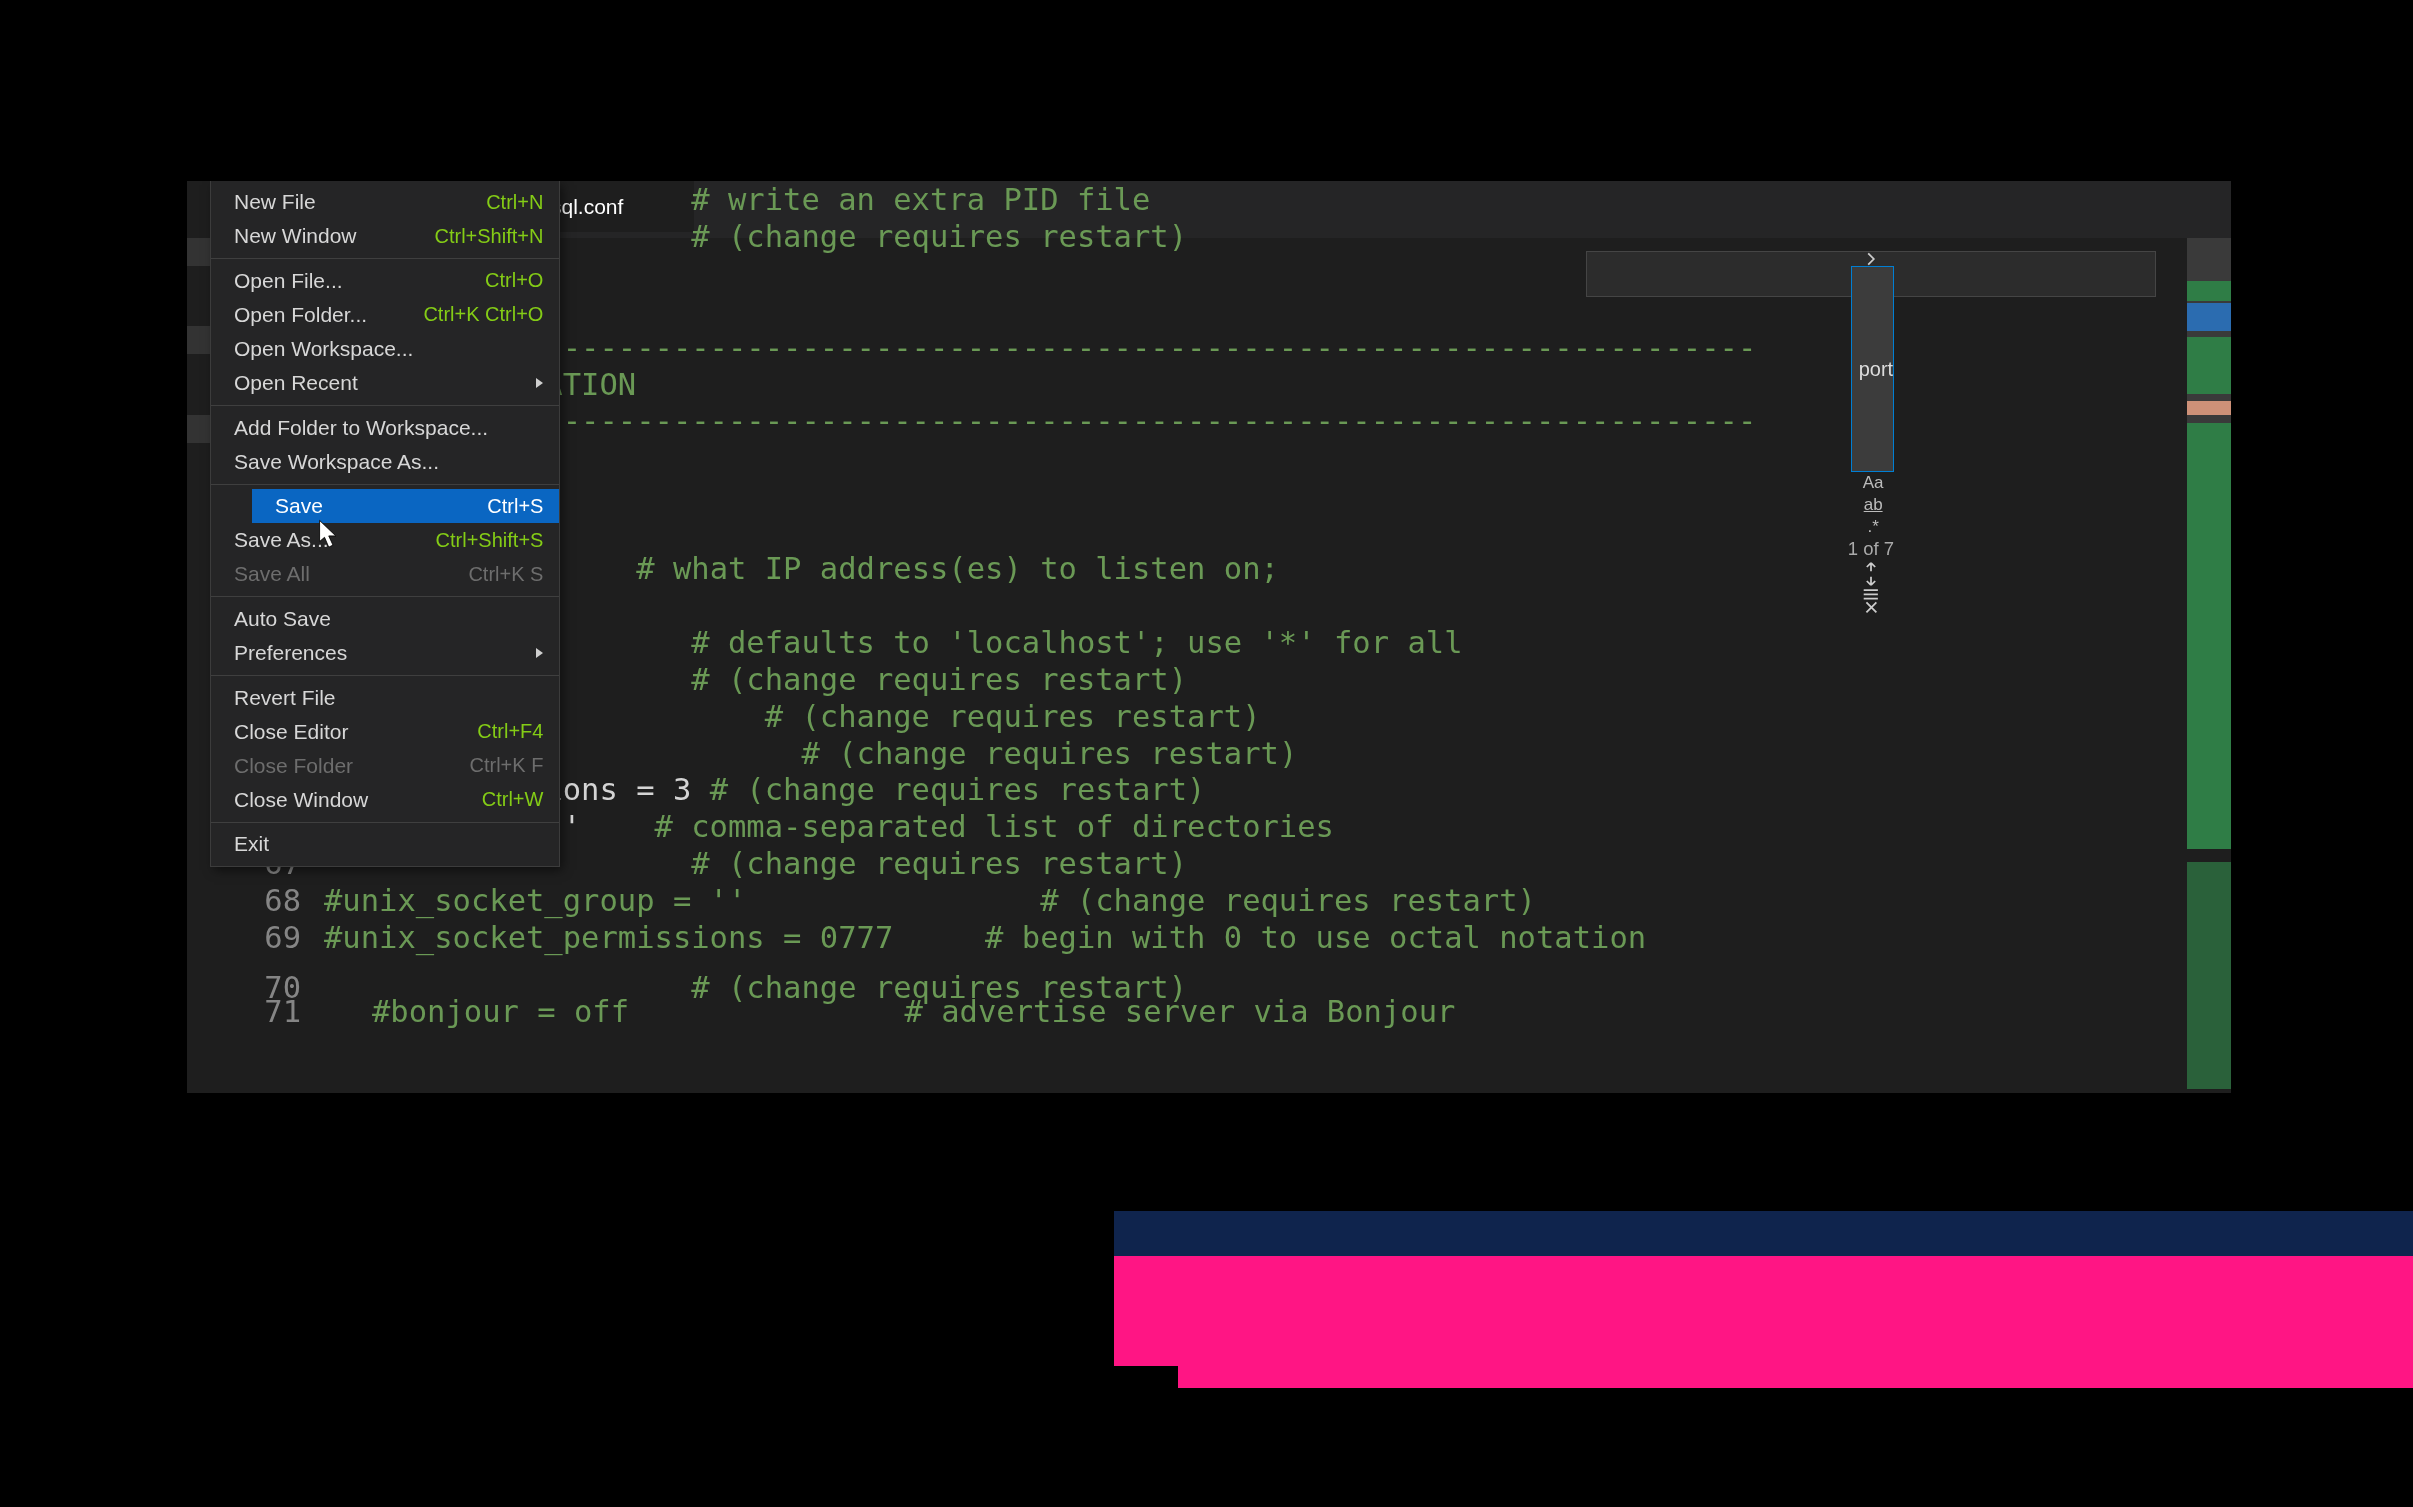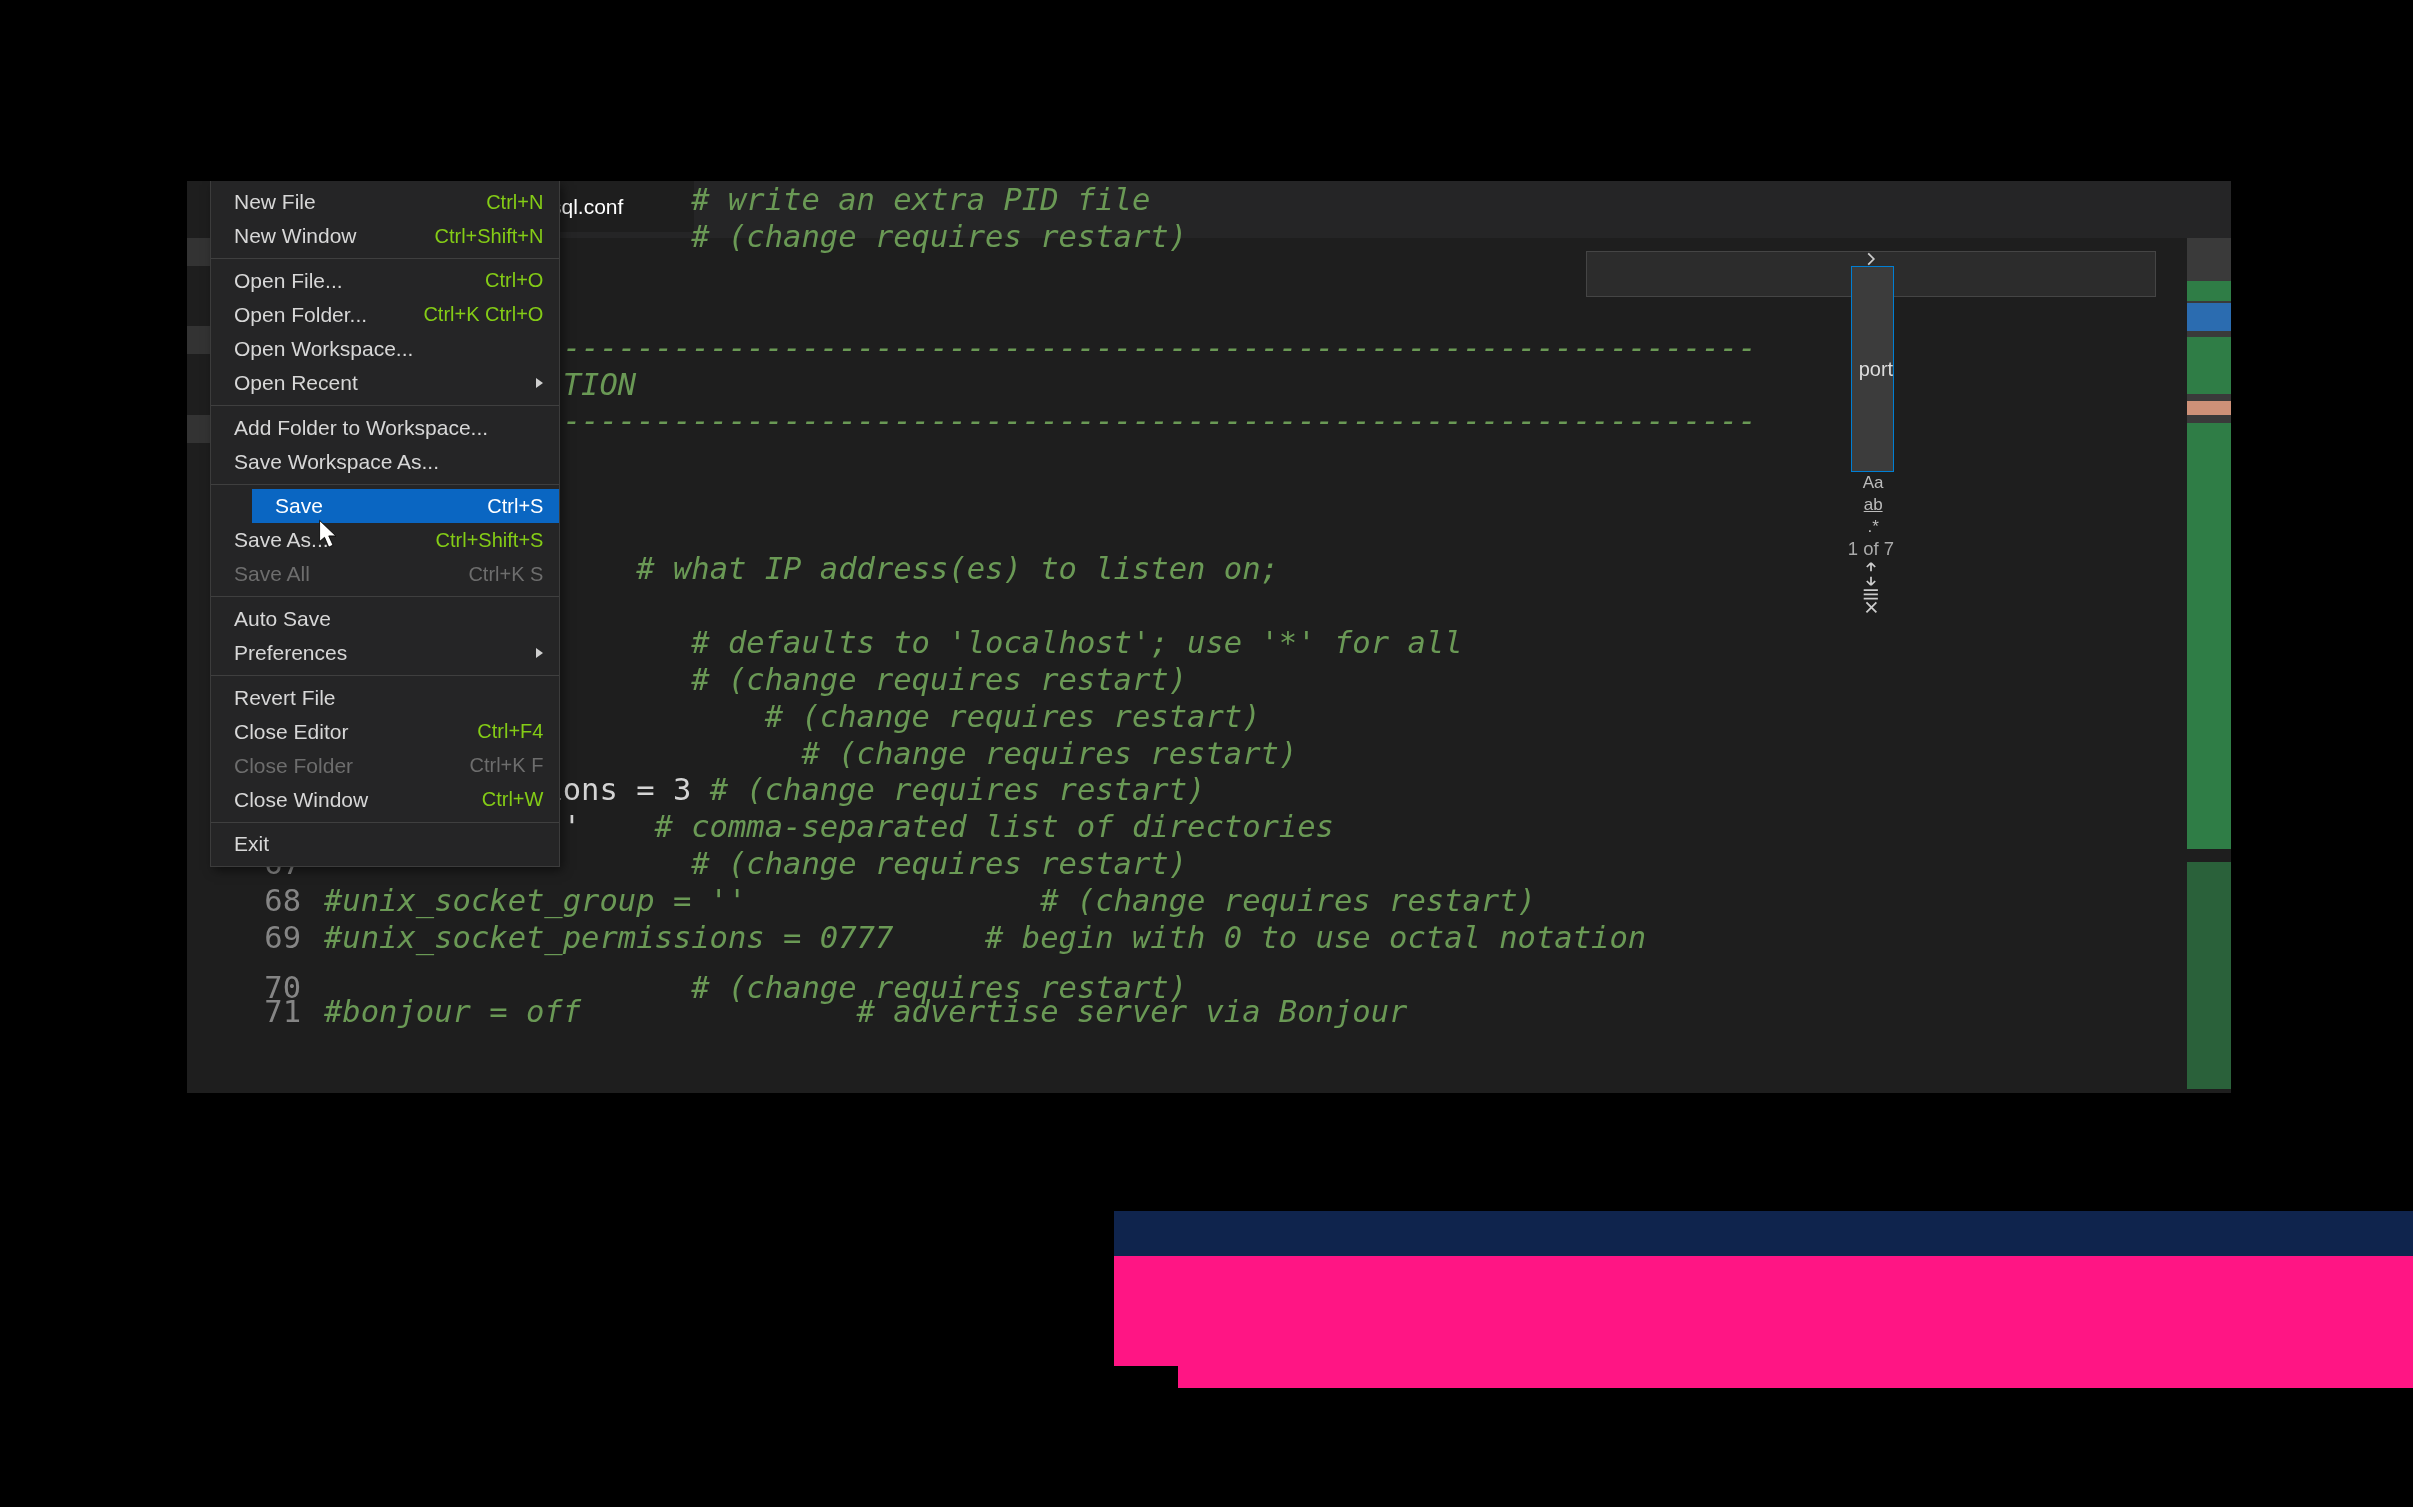--- a/index.html
+++ b/index.html
@@ -174,21 +174,21 @@
     white-space: pre;
   }
   .ln {
     width: 64px;
     text-align: right;
     color: #858585;
     padding-right: 23px;
     flex-shrink: 0;
   }
   .tx { color: #d4d4d4; }
-  .cmt { color: #6a9955; font-style: italic; }
+  .cmt { color: #6a9955; }
   .str { color: #ce9178; }
   .num { color: #b5cea8; }
 
   
   .minimap {
     position: absolute;
     right: 0;
     top: 57px;
     width: 44px;
     bottom: 0;
@@ -266,21 +266,21 @@
       <div class="row" style="top: 443px;"><span class="ln"></span><span><span class="tx">                    </span><span class="cmt"># defaults to 'localhost'; use '*' for all</span></span></div>
       <div class="row" style="top: 480px;"><span class="ln"></span><span><span class="tx">                    </span><span class="cmt"># (change requires restart)</span></span></div>
       <div class="row" style="top: 517px;"><span class="ln"></span><span><span class="tx">                        </span><span class="cmt"># (change requires restart)</span></span></div>
       <div class="row" style="top: 554px;"><span class="ln"></span><span><span class="tx"> = </span><span class="num">100</span><span class="tx">                    </span><span class="cmt"># (change requires restart)</span></span></div>
       <div class="row" style="top: 590px;"><span class="ln"></span><span><span class="tx">rved_connections = 3 </span><span class="cmt"># (change requires restart)</span></span></div>
       <div class="row" style="top: 627px;"><span class="ln"></span><span><span class="tx">rectories = ''    </span><span class="cmt"># comma-separated list of directories</span></span></div>
       <div class="row" style="top: 664px;"><span class="ln">67</span><span><span class="tx">                    </span><span class="cmt"># (change requires restart)</span></span></div>
       <div class="row" style="top: 701px;"><span class="ln">68</span><span><span class="cmt">#unix_socket_group = ''                </span><span class="cmt"># (change requires restart)</span></span></div>
       <div class="row" style="top: 738px;"><span class="ln">69</span><span><span class="cmt">#unix_socket_permissions = 0777     </span><span class="cmt"># begin with 0 to use octal notation</span></span></div>
       <div class="row" style="top: 788px;"><span class="ln">70</span><span><span class="tx">                    </span><span class="cmt"># (change requires restart)</span></span></div>
-      <div class="row" style="top: 812px;"><span class="ln">71</span><span><span class="cmt">#bonjour = off               </span><span class="cmt"># advertise server via Bonjour</span></span></div>
+      <div class="row" style="top: 812px; gap: 48px;"><span class="ln">71</span><span><span class="cmt">#bonjour = off               </span><span class="cmt"># advertise server via Bonjour</span></span></div>
     </div>
 
   <div class="find">
     <div class="expand">
       <svg width="10" height="14" viewBox="0 0 14 20">
           <path d="M3 2 L11 10 L3 18" fill="none" stroke="#ccc" stroke-width="2.5"></path>
         </svg>
     </div>
     <div class="input">
       <span>port</span>

